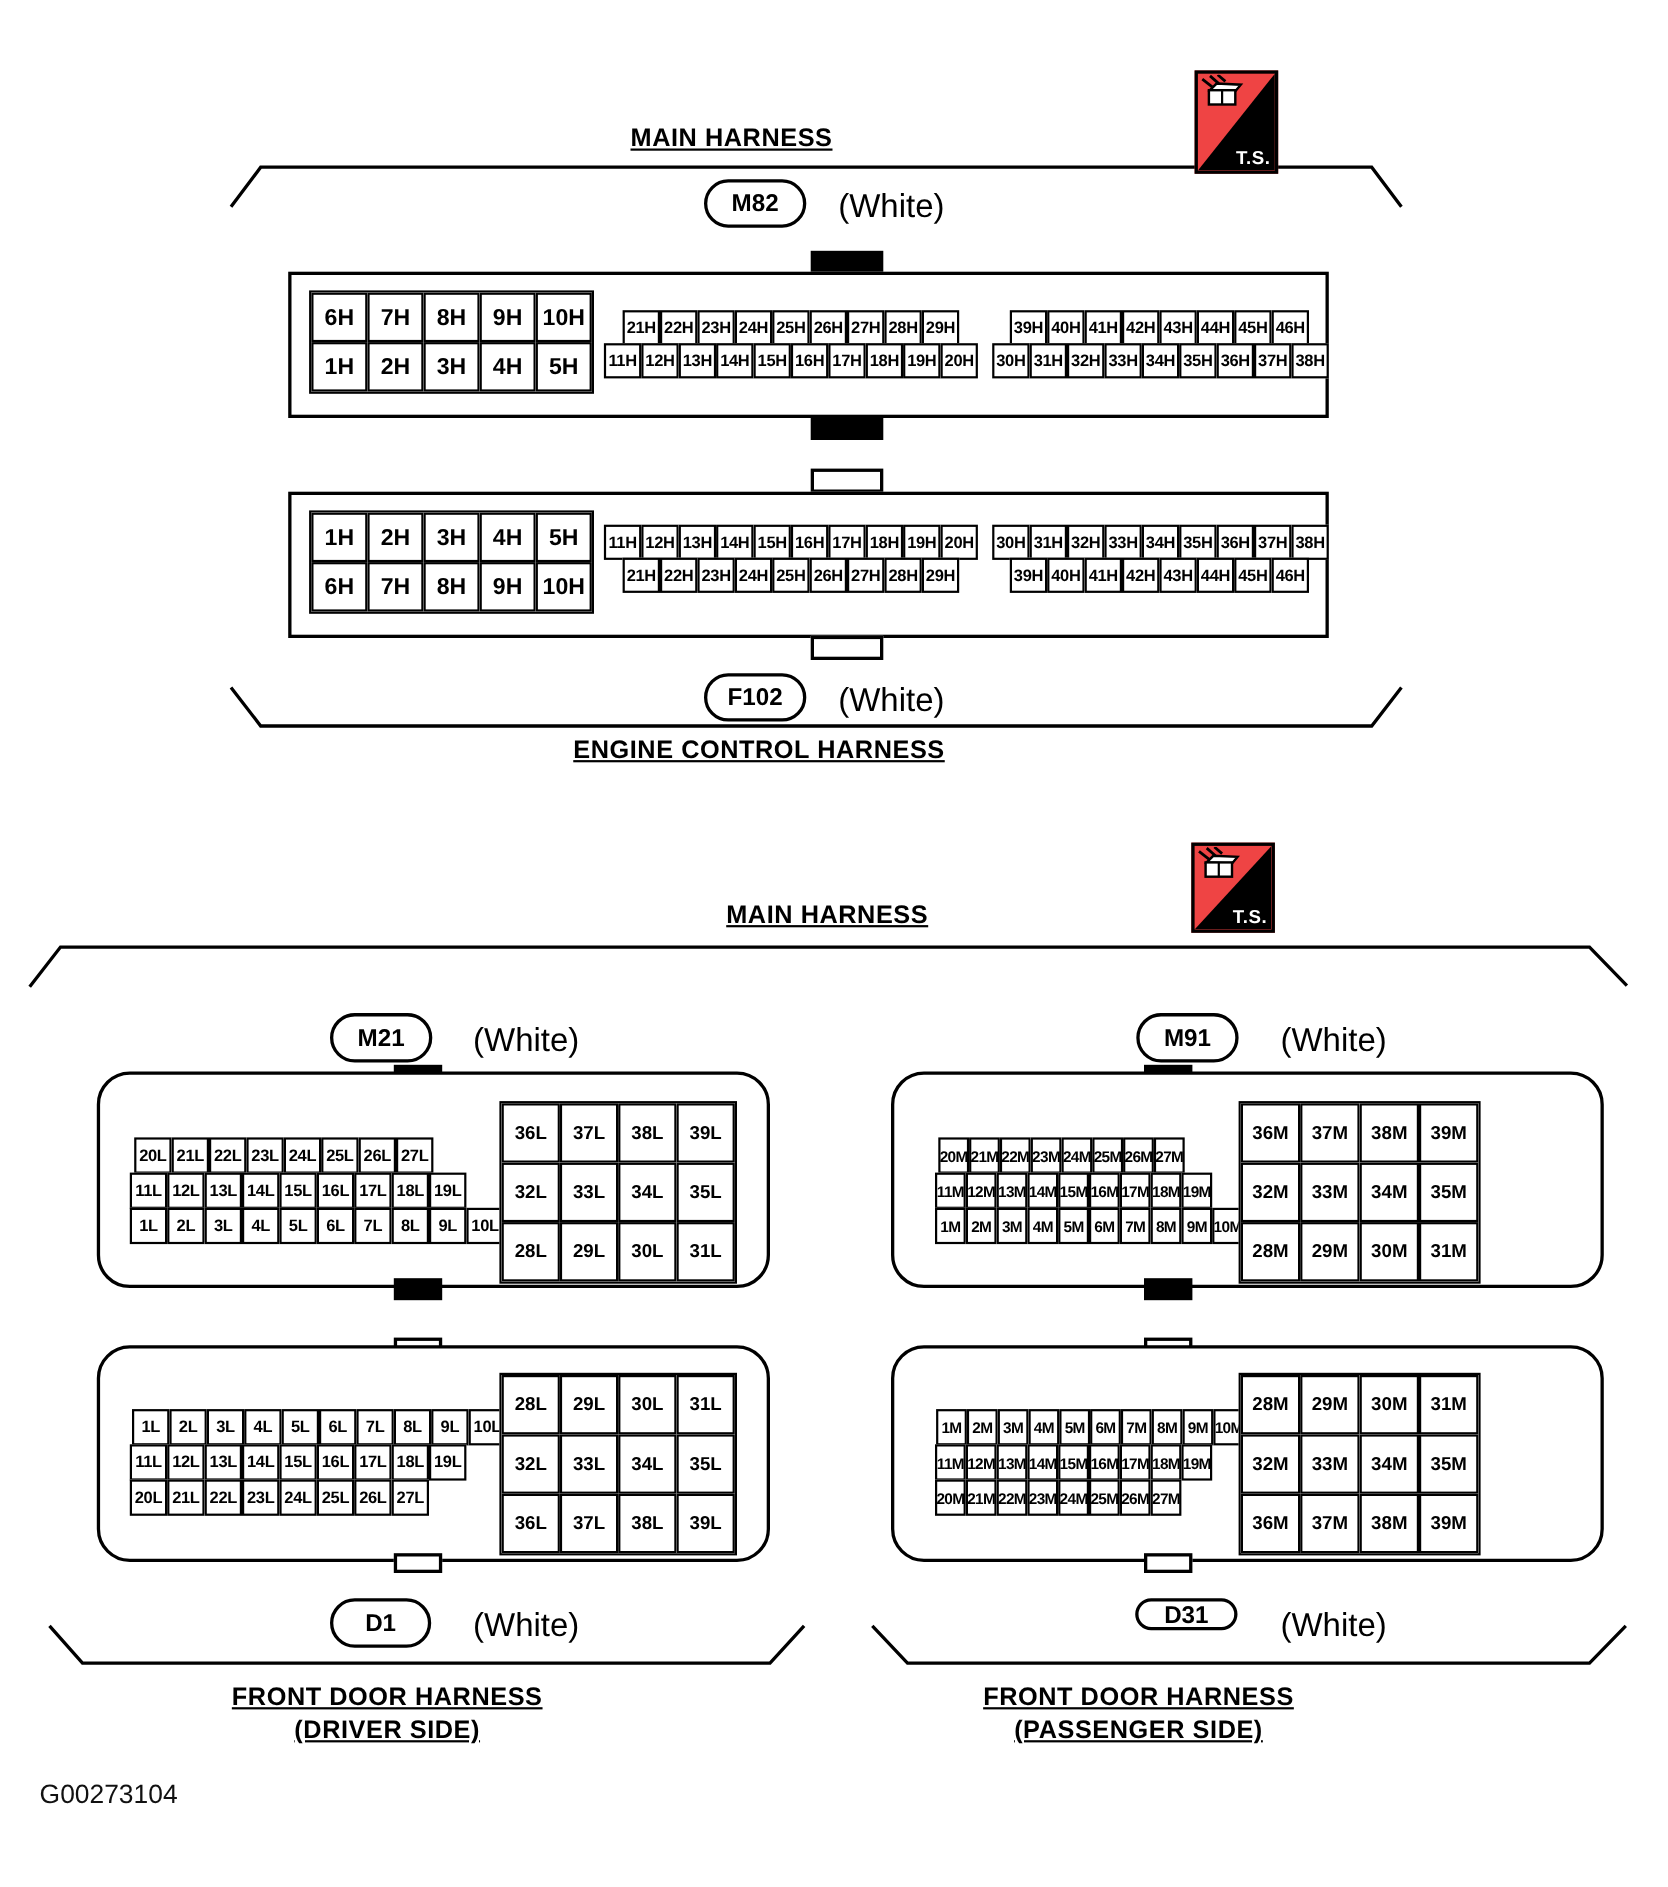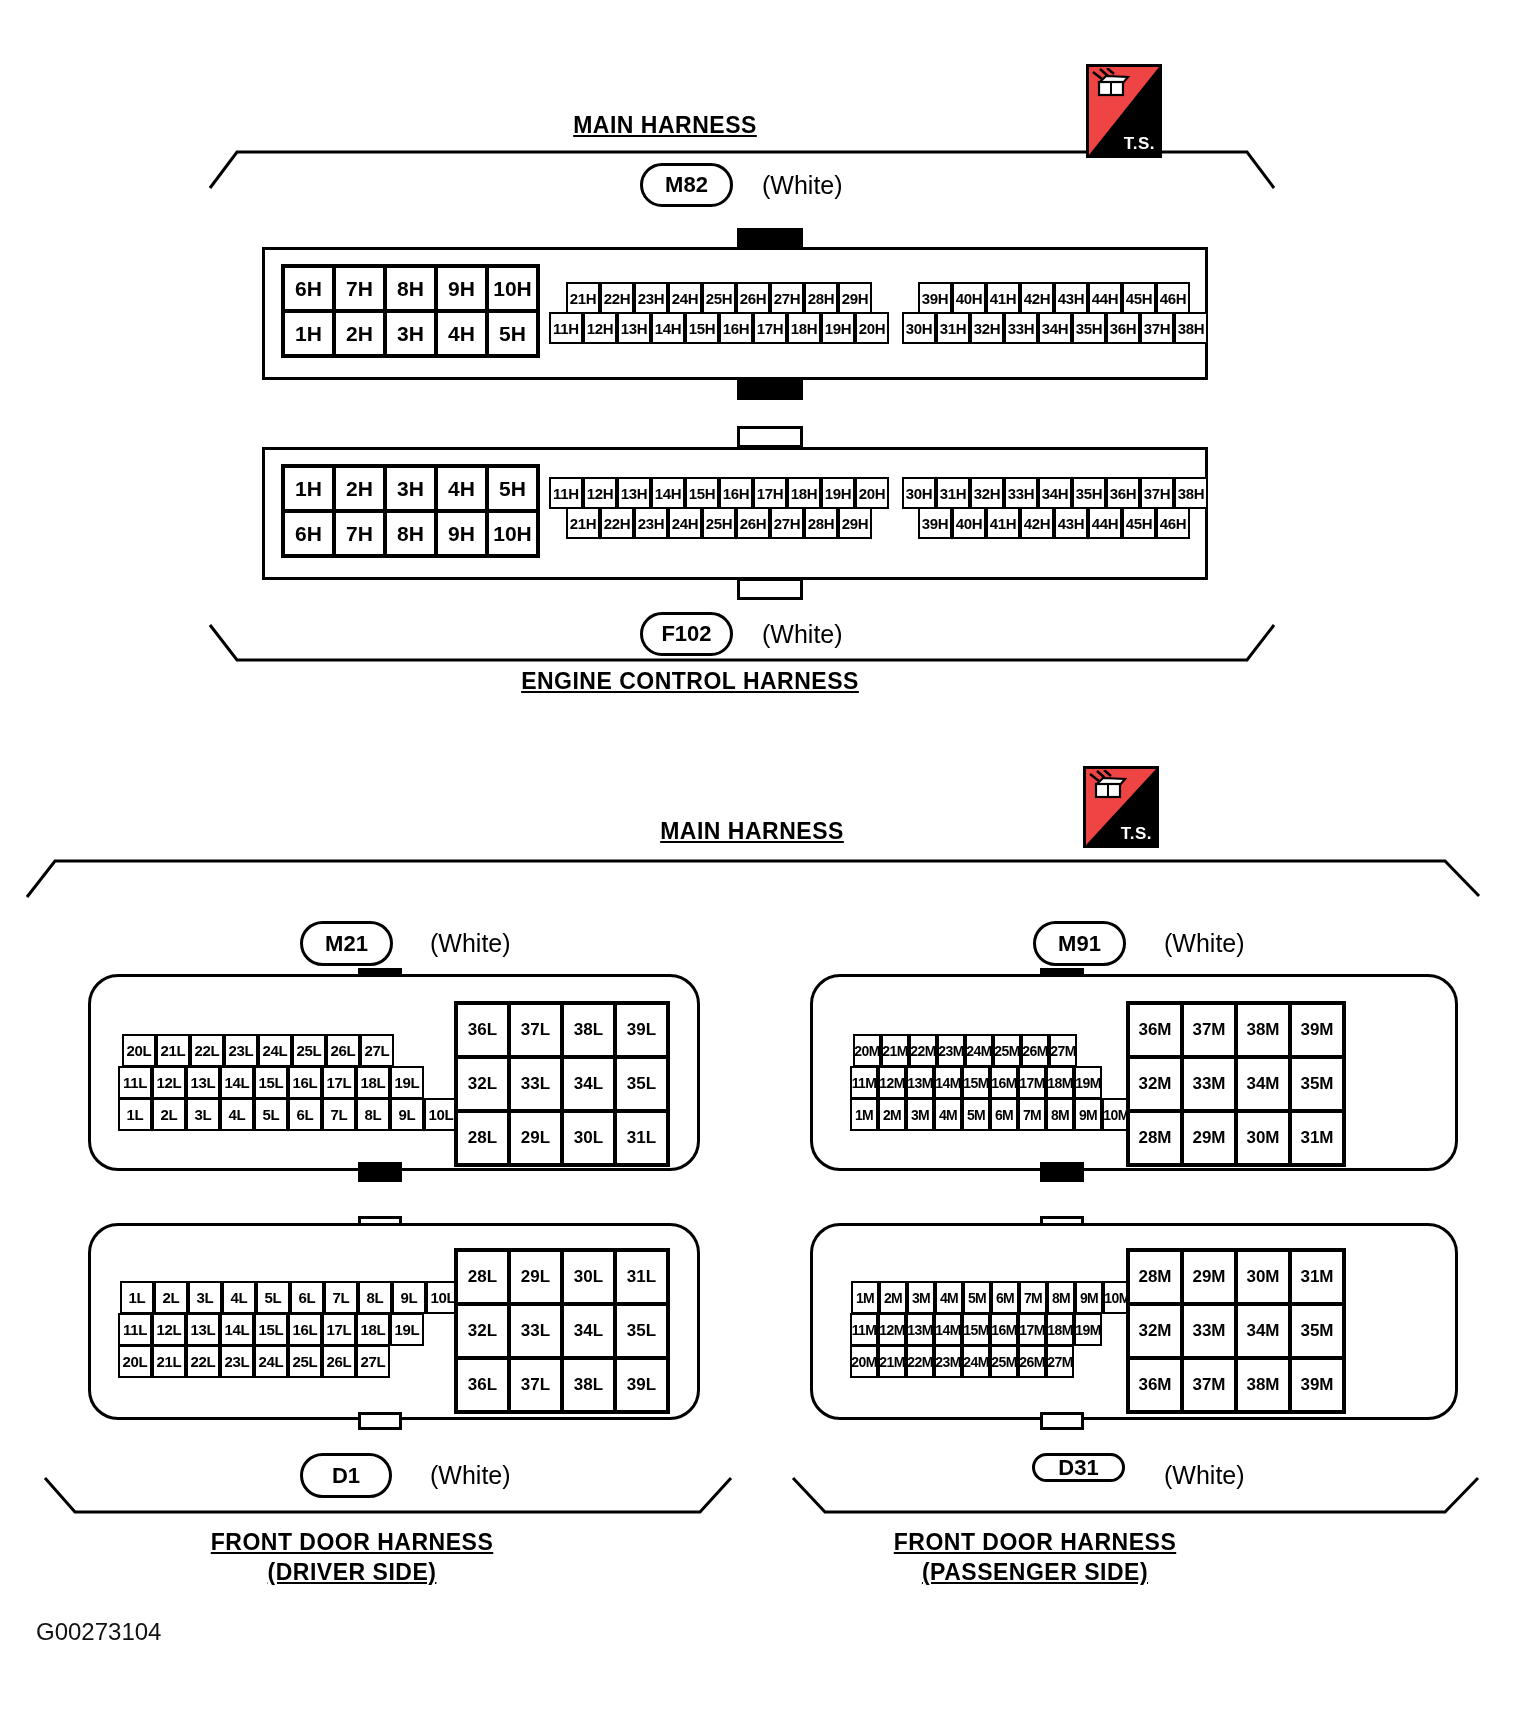--- a/index.html
+++ b/index.html
@@ -12,21 +12,21 @@
     text-align:center;color:#000;white-space:nowrap;text-decoration:underline;
   }
   .title2{line-height:30px;white-space:pre-line;}
   .fig-code{position:absolute;font-size:24px;font-weight:400;color:#111;}
   
   .oval{
     position:absolute;box-sizing:border-box;border:3.5px solid #000;border-radius:23px;
     display:flex;align-items:center;justify-content:center;
     font-weight:700;font-size:22px;background:#fff;
   }
-  .color-note{position:absolute;font-size:25px;font-weight:500;white-space:nowrap;}
+  .color-note{position:absolute;font-size:30px;font-weight:500;white-space:nowrap;}
   
   .conn-rect{position:absolute;box-sizing:border-box;border:3px solid #000;background:#fff;}
   .conn-round{position:absolute;box-sizing:border-box;border:3px solid #000;border-radius:30px;background:#fff;}
   .tab-black{position:absolute;background:#000;}
   .tab-white{position:absolute;background:#fff;border:3px solid #000;box-sizing:border-box;}
   
   .pin-row{position:absolute;display:flex;}
   .cell{
     box-sizing:border-box;border:2px solid #000;background:#fff;flex:none;
     display:flex;align-items:center;justify-content:center;font-weight:700;color:#000;

